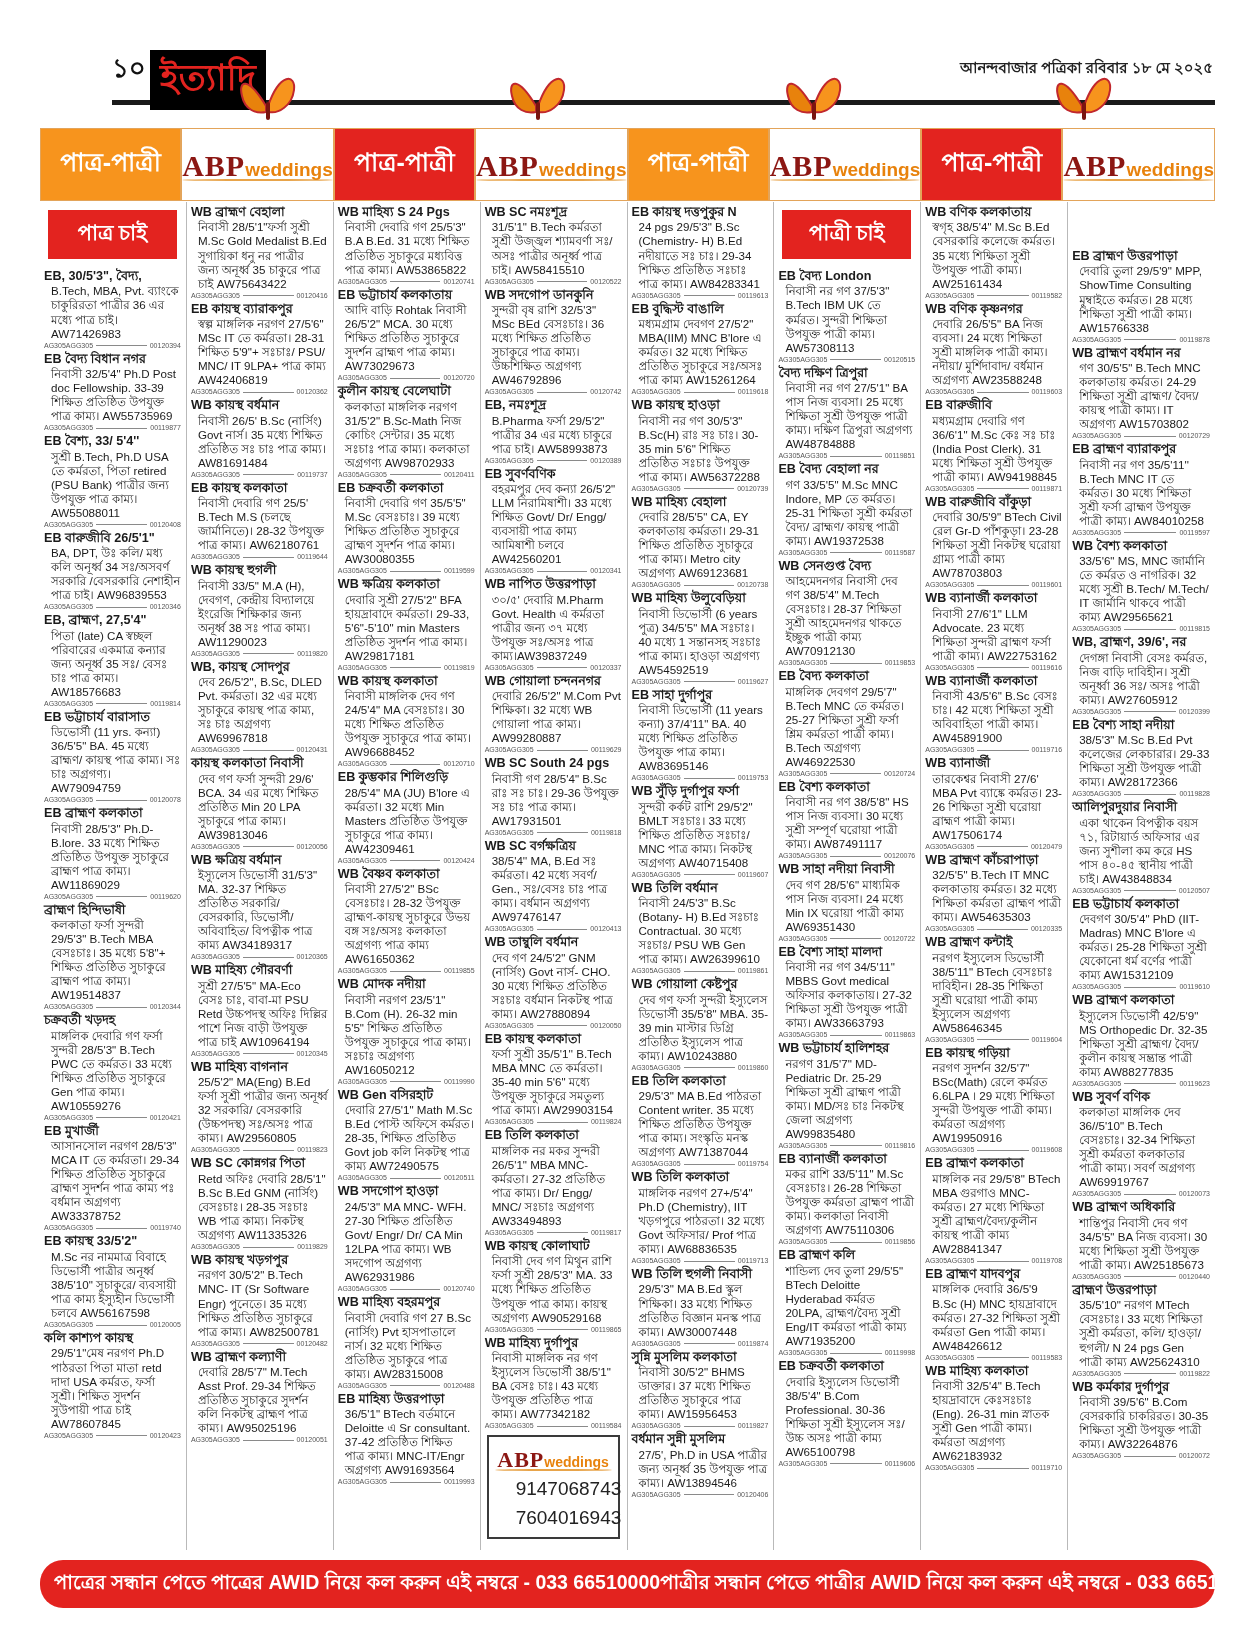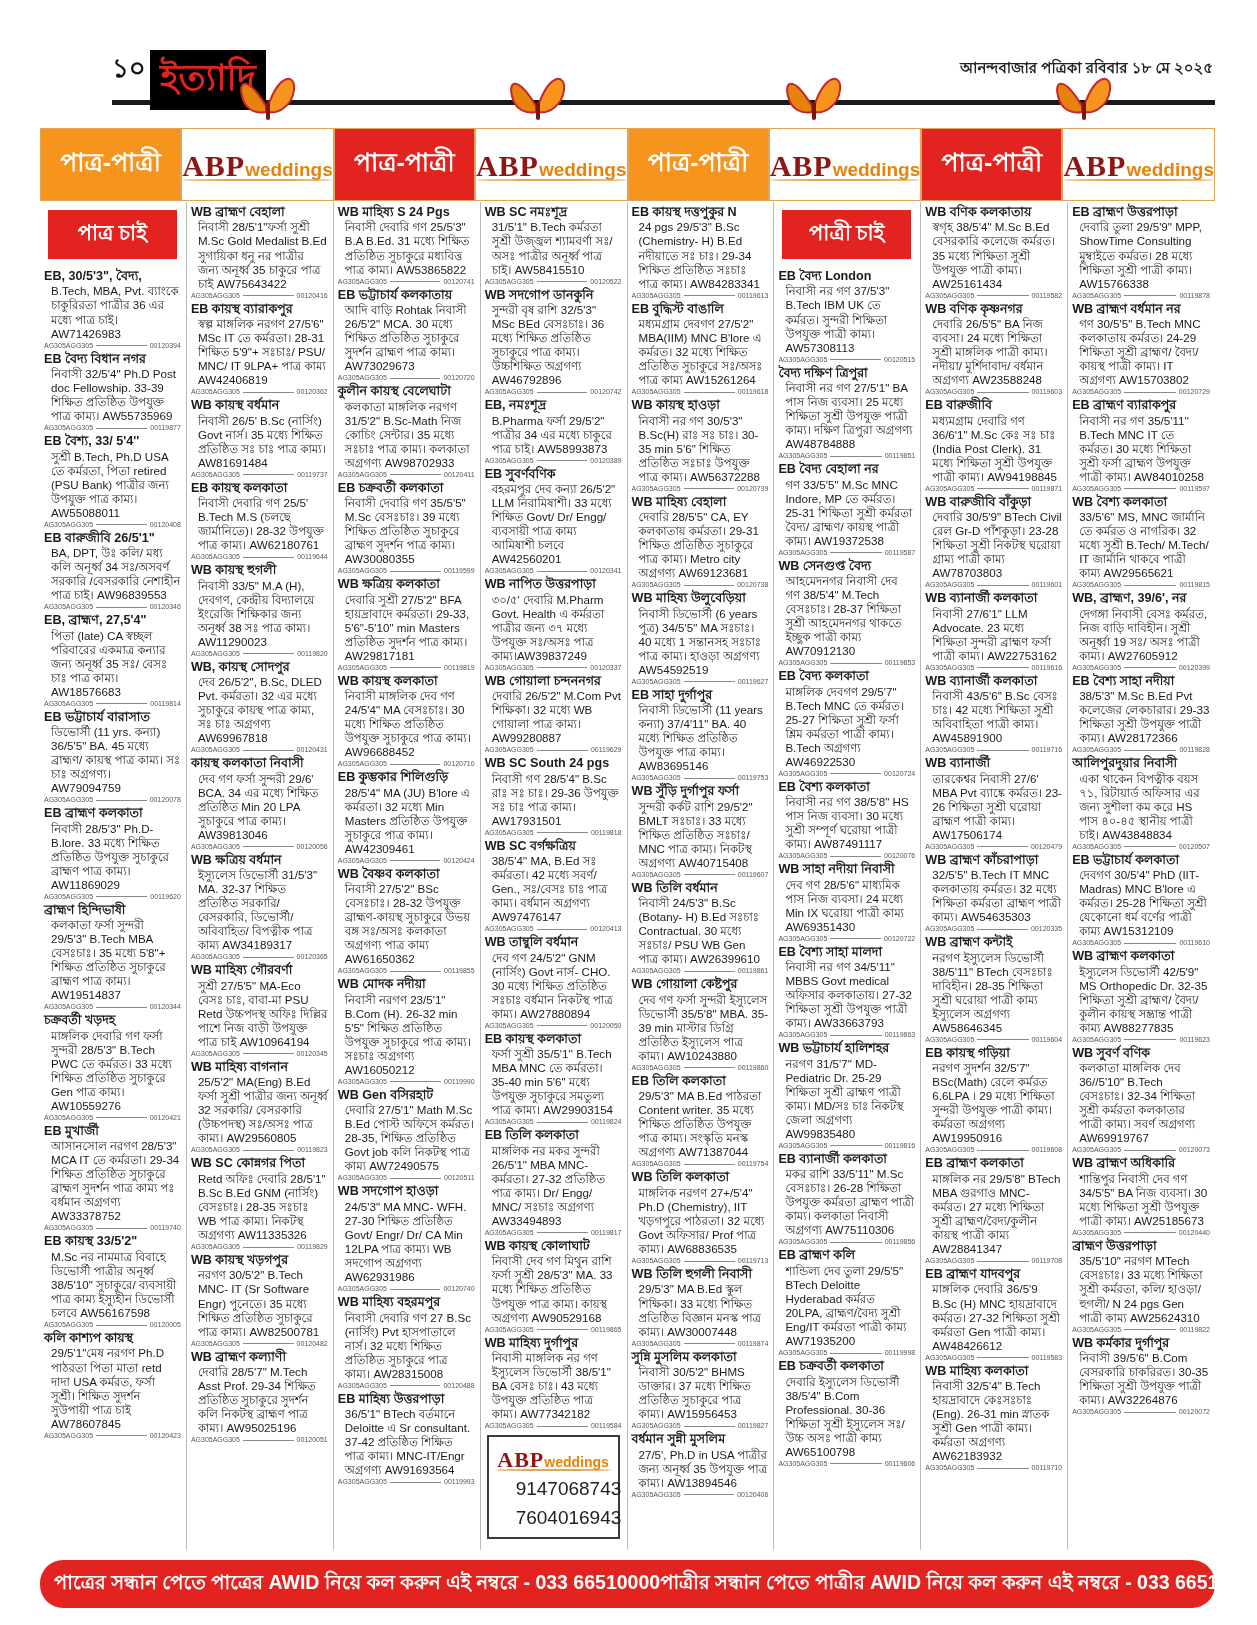--- a/index.html
+++ b/index.html
@@ -16,21 +16,21 @@
   .tile.logo{background:#ffffff;}
   .abp-logo{white-space:nowrap;}
   .abp-logo .abp{font-family:"Liberation Serif",serif;font-weight:bold;font-size:30px;color:#8c1713;letter-spacing:1px;}
   .abp-logo .wed{font-size:19px;color:#e8820c;font-weight:bold;}
   .underline-swoosh{display:block;height:2px;background:#e8a44a;margin-top:-4px;border-radius:50%;}
   .subline{position:absolute;left:40px;right:42px;top:192px;height:2px;background:#333;}
   .butterfly{position:absolute;z-index:4;}
   
   .cols{position:absolute;left:40px;right:42px;top:202px;height:1348px;display:flex;overflow:hidden;}
   .col{width:12.5%;box-sizing:border-box;padding:0 5px 0 4px;border-right:1px solid #b9b9b9;overflow:hidden;}
-  .col:last-child{border-right:none;}
+  .col:last-child{border-right:none;margin-top:44px;}
   .col-header{background:#e3231f;color:#fff;font-size:21px;font-weight:bold;text-align:center;padding:7px 13px;margin:8px 4px 10px 4px;font-family:Liberation Serif, serif;}
   .ad{margin-bottom:2px;}
   .ad-title{font-size:12.6px;font-weight:bold;margin:3px 0 1px 0;line-height:1.15;}
   .ad-body{font-size:11.6px;line-height:1.21;margin:0 0 1px 7px;}
   .code-row{display:flex;align-items:center;font-size:7px;color:#555;margin:1px 0 2px 0;}
   .code-row .dash{flex:1;border-bottom:1px solid #8a8a8a;margin:0 3px;height:1px;}
   
   .contact-box{border:2px solid #3a3a3a;margin:6px 2px 0 2px;padding:10px 6px 8px 6px;text-align:center;}
   .contact-box .abp-logo .abp{font-size:22px;}
   .contact-box .abp-logo .wed{font-size:14px;}
@@ -955,21 +955,21 @@
         <h3 class="ad-title">WB বৈশ্য কলকাতা</h3>
         <p class="ad-body">33/5'6" MS, MNC জার্মানি তে কর্মরত ও নাগরিক। 32 মধ্যে সুশ্রী B.Tech/ M.Tech/ IT জার্মানি থাকবে পাত্রী কাম্য AW29565621</p>
         <div class="code-row">
           <span>AG305AGG305</span>
           <span class="dash"></span>
           <span>00119815</span>
         </div>
       </article>
       <article class="ad">
         <h3 class="ad-title">WB, ব্রাহ্মণ, 39/6', নর</h3>
-        <p class="ad-body">দেগঙ্গা নিবাসী বেসঃ কর্মরত, নিজ বাড়ি দাবিহীন। সুশ্রী অনূর্ধ্বা 19 সঃ/ অসঃ পাত্রী কাম্য। AW27605912</p>
+        <p class="ad-body">দেগঙ্গা নিবাসী বেসঃ কর্মরত, নিজ বাড়ি দাবিহীন। সুশ্রী অনূর্ধ্বা 36 সঃ/ অসঃ পাত্রী কাম্য। AW27605912</p>
         <div class="code-row">
           <span>AG305AGG305</span>
           <span class="dash"></span>
           <span>00120399</span>
         </div>
       </article>
       <article class="ad">
         <h3 class="ad-title">EB বৈশ্য সাহা নদীয়া</h3>
         <p class="ad-body">38/5'3" M.Sc B.Ed Pvt কলেজের লেকচারার। 29-33 শিক্ষিতা সুশ্রী উপযুক্ত পাত্রী কাম্য। AW28172366</p>
         <div class="code-row">

